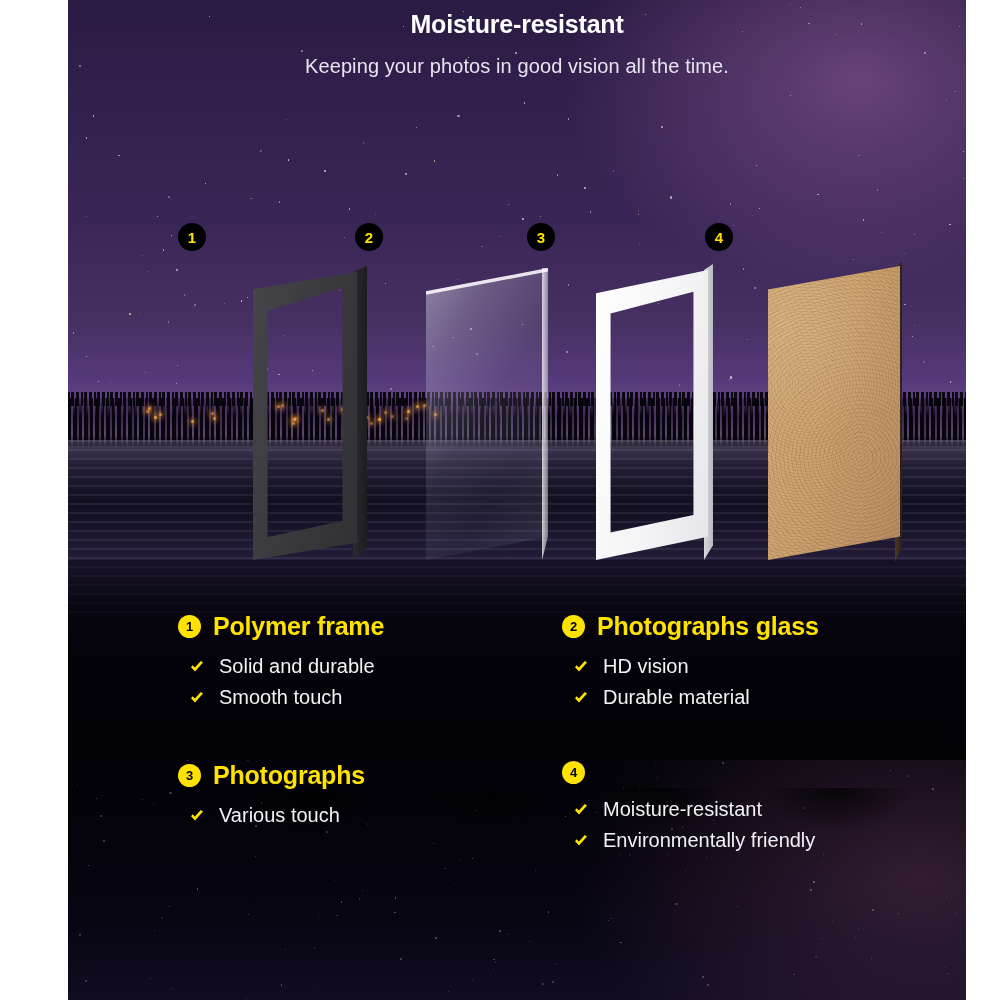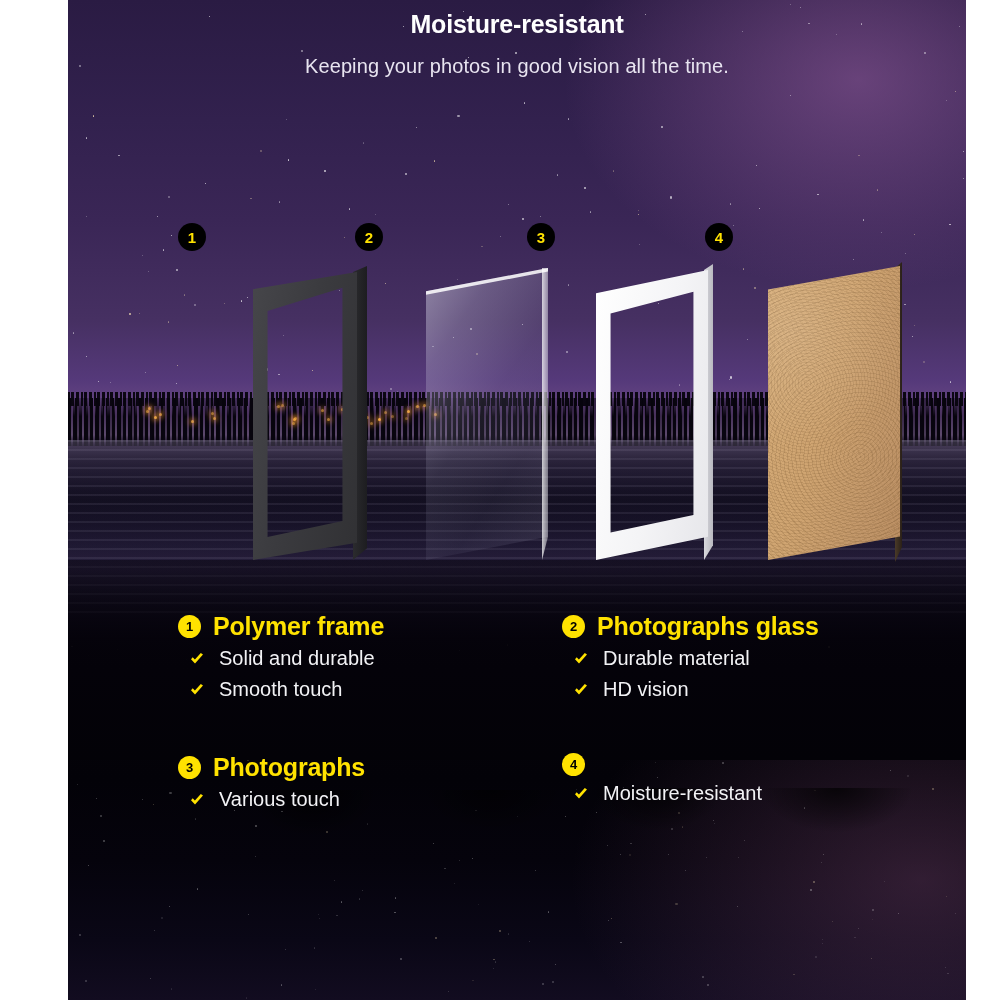--- a/index.html
+++ b/index.html
@@ -208,21 +208,21 @@
   .feat-head { display:flex; align-items:center; gap:12px; }
   .feat-badge {
     flex:0 0 auto; width:23px; height:23px; border-radius:50%;
     background:#ffe200; color:#000000;
     font-size:13px; font-weight:700;
     display:flex; align-items:center; justify-content:center; line-height:1;
   }
   .feat-title {
     font-size:25px; font-weight:700; color:#ffe200; letter-spacing:-.2px;
   }
-  .feat-list { list-style:none; margin-top:6px; padding-left:11px; }
+  .feat-list { list-style:none; margin-top:14px; padding-left:11px; }
   .feat-list li {
     display:flex; align-items:center; gap:14px;
     margin-bottom:8px;
     font-size:20px; color:#f2f2f5; font-weight:400;
   }
   .check { flex:0 0 auto; width:16px; height:16px; display:block; }
 </style>
 </head>
 <body>
 
@@ -641,27 +641,27 @@
     <div class="feature">
       <div class="feat-head">
         <span class="feat-badge">2</span>
         <span class="feat-title">Photographs glass</span>
       </div>
       <ul class="feat-list">
         <li>
           <svg class="check" viewBox="0 0 16 16">
               <path d="M2 8.3 L6 12.4 L14 3.6 L11.8 2 L5.9 8.6 L3.7 6.3 Z" fill="#ffe200"></path>
             </svg>
-          <span>Durable material</span>
+          <span>HD vision</span>
         </li>
         <li>
           <svg class="check" viewBox="0 0 16 16">
               <path d="M2 8.3 L6 12.4 L14 3.6 L11.8 2 L5.9 8.6 L3.7 6.3 Z" fill="#ffe200"></path>
             </svg>
-          <span>HD vision</span>
+          <span>Durable material</span>
         </li>
       </ul>
     </div>
 
     <div class="feature">
       <div class="feat-head">
         <span class="feat-badge">3</span>
         <span class="feat-title">Photographs</span>
       </div>
       <ul class="feat-list">
@@ -678,17 +678,23 @@
       <div class="feat-head">
         <span class="feat-badge">4</span>
       </div>
       <ul class="feat-list">
         <li>
           <svg class="check" viewBox="0 0 16 16">
               <path d="M2 8.3 L6 12.4 L14 3.6 L11.8 2 L5.9 8.6 L3.7 6.3 Z" fill="#ffe200"></path>
             </svg>
           <span>Moisture-resistant</span>
         </li>
+        <li>
+          <svg class="check" viewBox="0 0 16 16">
+              <path d="M2 8.3 L6 12.4 L14 3.6 L11.8 2 L5.9 8.6 L3.7 6.3 Z" fill="#ffe200"></path>
+            </svg>
+          <span>Environmentally friendly</span>
+        </li>
       </ul>
     </div>
 
   </div>
 </div>
 
 </body></html>

